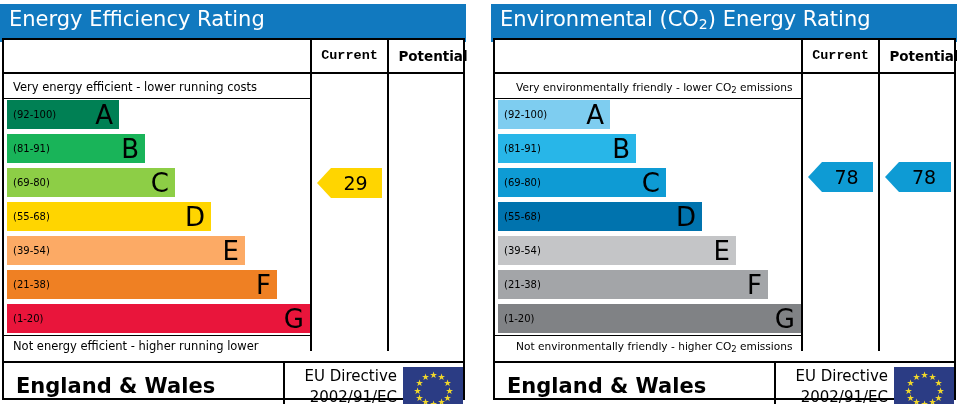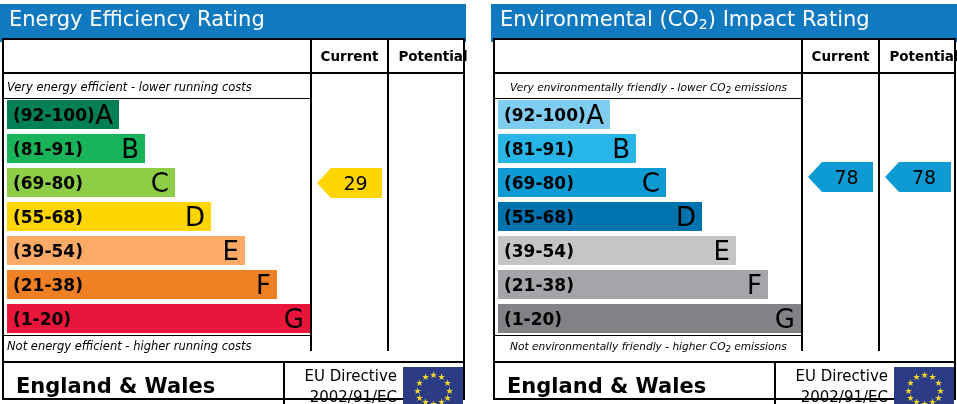--- a/index.html
+++ b/index.html
@@ -86,30 +86,29 @@
   .hdr-cell {
     position: absolute;
     top: 0;
     height: 32px;
     line-height: 32px;
     text-align: center;
     font-size: 13.5px;
     font-weight: bold;
     color: #000000;
   }
-  .hdr-cell.current   { left: 308px; width: 75px; }
+  .hdr-cell.current   { left: 308px; width: 75px; font-family: Liberation Mono, monospace; }
   .hdr-cell.potential { left: 385px; width: 88px; }
 
   
   .cap {
     position: absolute;
-    left: 3px;
+    left: 9px;
     width: 296px;
     font-size: 11.5px;
-    font-style: italic;
     color: #000000;
     white-space: nowrap;
   }
   .cap.top    { top: 37px;  line-height: 20px; }
   .cap.bottom { top: 296px; line-height: 20px; }
   .cap.sml    { font-size: 10.6px; margin-left: 12px; }
   .cap .sub { font-size: 8.5px; position: relative; top: 2px; }
 
   
   .cap-rule {
@@ -134,22 +133,22 @@
     position: absolute;
     left: 0;
     height: 29px;
   }
   .band .range {
     position: absolute;
     left: 6px;
     top: 0;
     height: 45px;
     line-height: 30px;
-    font-size: 17px;
-    font-weight: bold;
+    font-size: 10px;
+    font-weight: normal;
     color: #000000;
     white-space: nowrap;
   }
   .band .letter {
     position: absolute;
     right: 6px;
     top: 0;
     height: 29px;
     line-height: 30px;
     font-size: 26px;
@@ -281,21 +280,21 @@
         </div>
         <div class="band" style="top:204px; width:303px; background:#e9153b">
           <span class="range">(1-20)</span>
           <span class="letter">G</span>
         </div>
       </div>
 
       <div class="arrow cur" style="top:128px; background:#ffd500">29</div>
 
       <div class="cap-rule b"></div>
-      <div class="cap bottom">Not energy efficient - higher running costs</div>
+      <div class="cap bottom">Not energy efficient - higher running lower</div>
 
       <div class="footer">
         <div class="region">England &amp; Wales</div>
         <div class="sep"></div>
         <div class="directive">
           <div>EU Directive</div>
           <div>2002/91/EC</div>
         </div>
         <div class="euflag">
           <span class="star" style="left:26.5px; top:5px;">★</span>
@@ -312,21 +311,21 @@
           <span class="star" style="left:18.5px; top:7px;">★</span>
         </div>
       </div>
 
     </div>
   </div>
 
   <div class="epc right">
 
     <div class="epc-header">
-      <span>Environmental (CO</span><span class="sub">2</span><span>) Impact Rating</span>
+      <span>Environmental (CO</span><span class="sub">2</span><span>) Energy Rating</span>
     </div>
 
     <div class="epc-body">
 
       <div class="hdr-row"></div>
       <div class="colline c1" style="height:311px"></div>
       <div class="colline c2" style="height:311px"></div>
 
       <div class="hdr-cell current">Current</div>
       <div class="hdr-cell potential">Potential</div>

